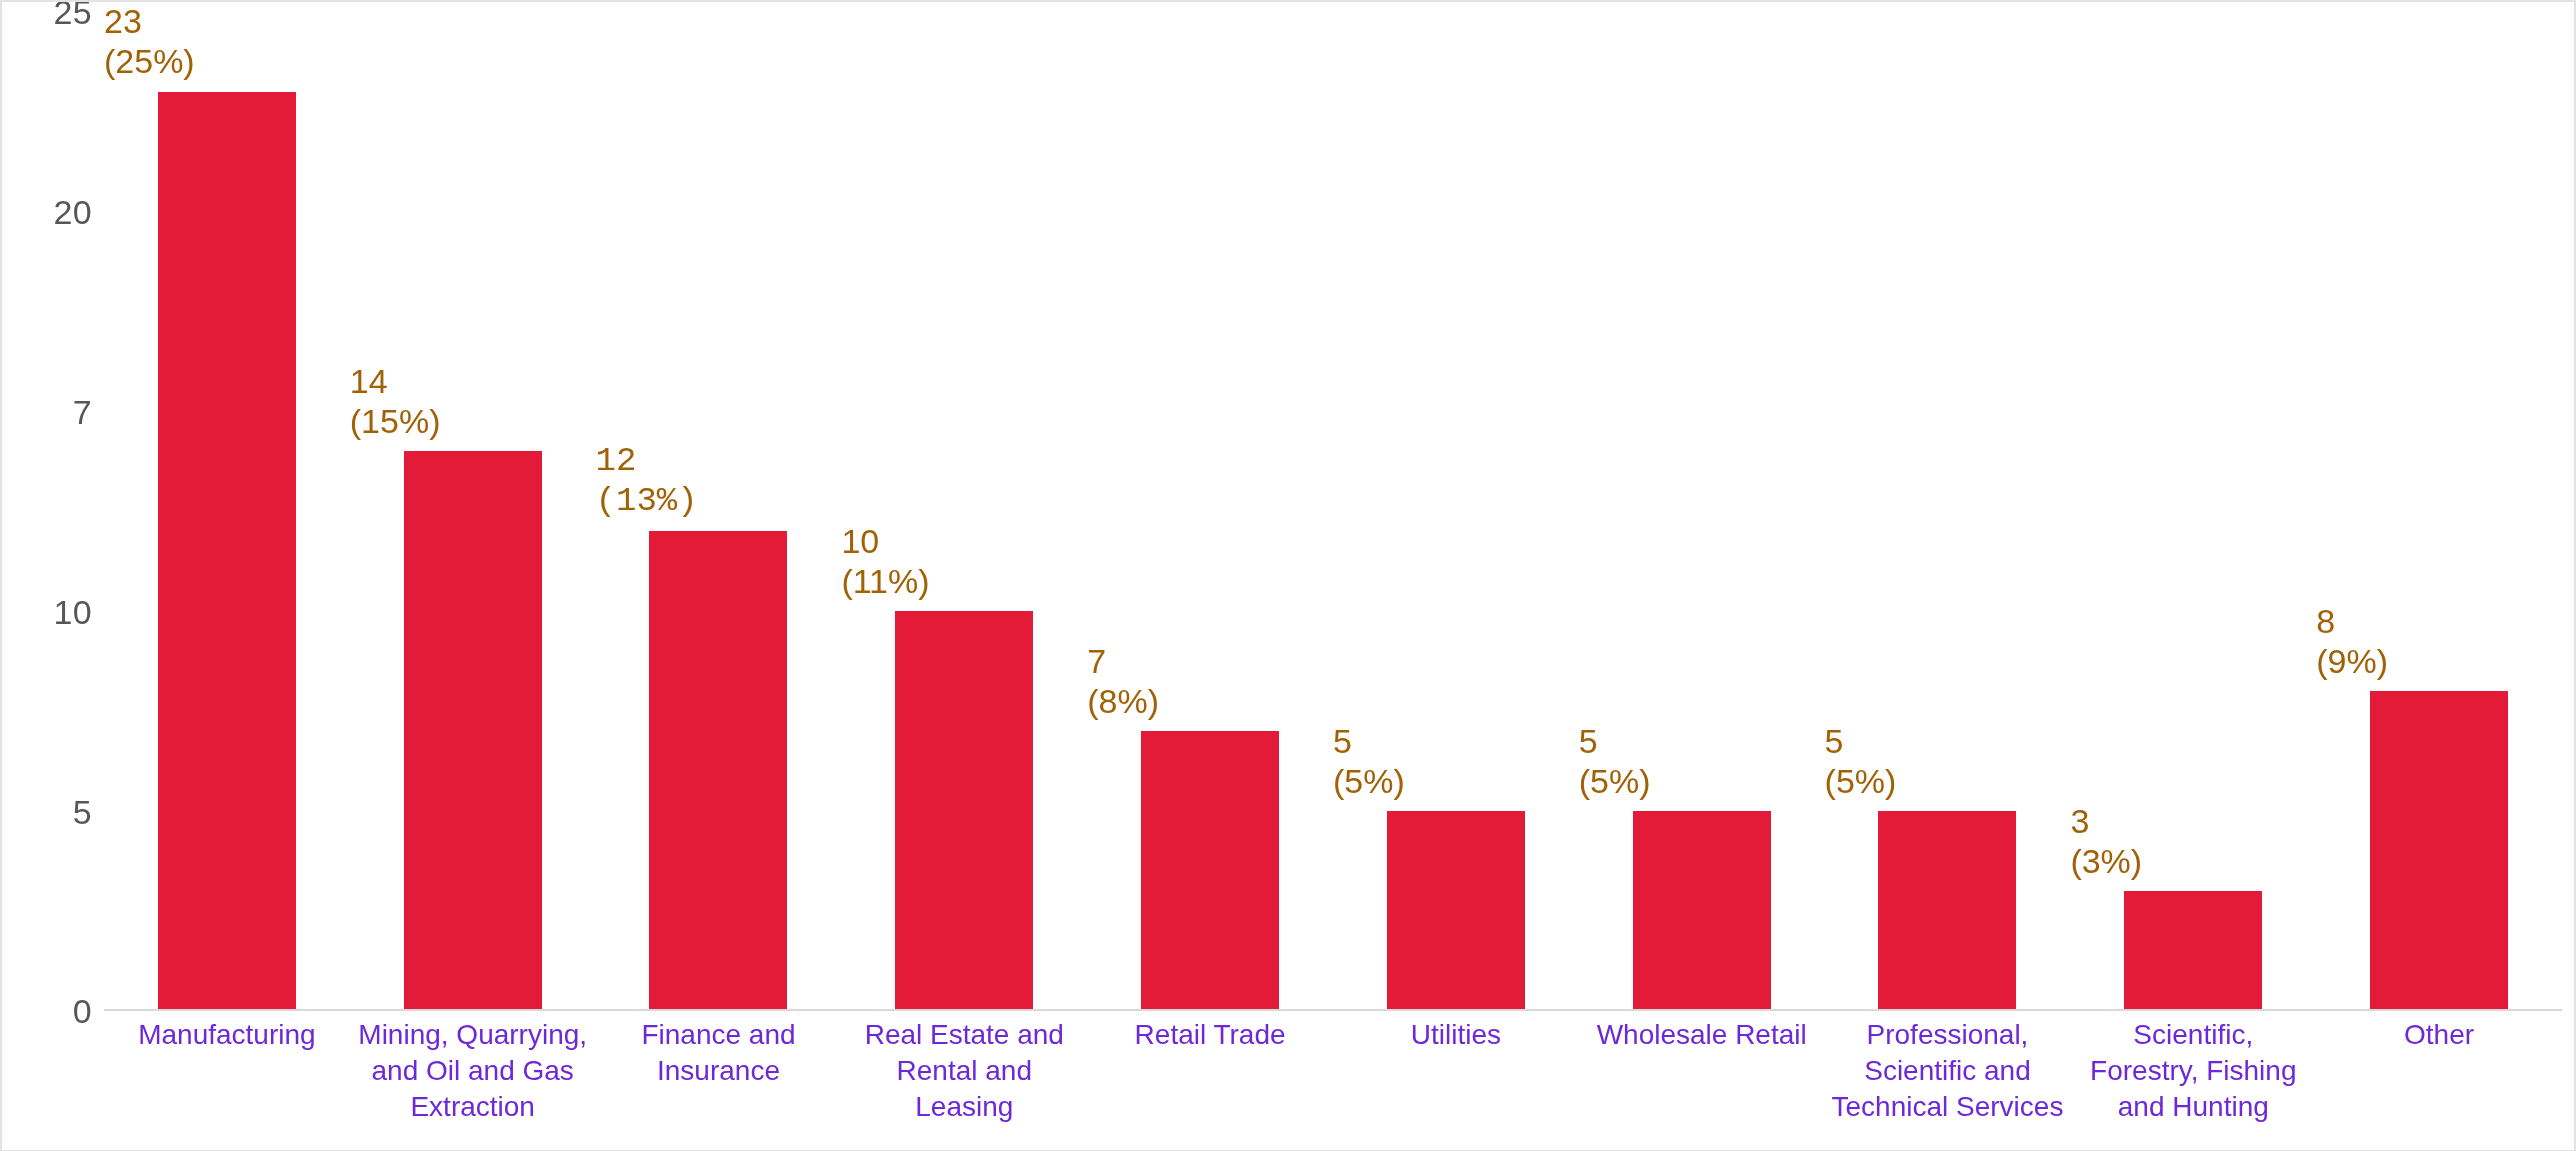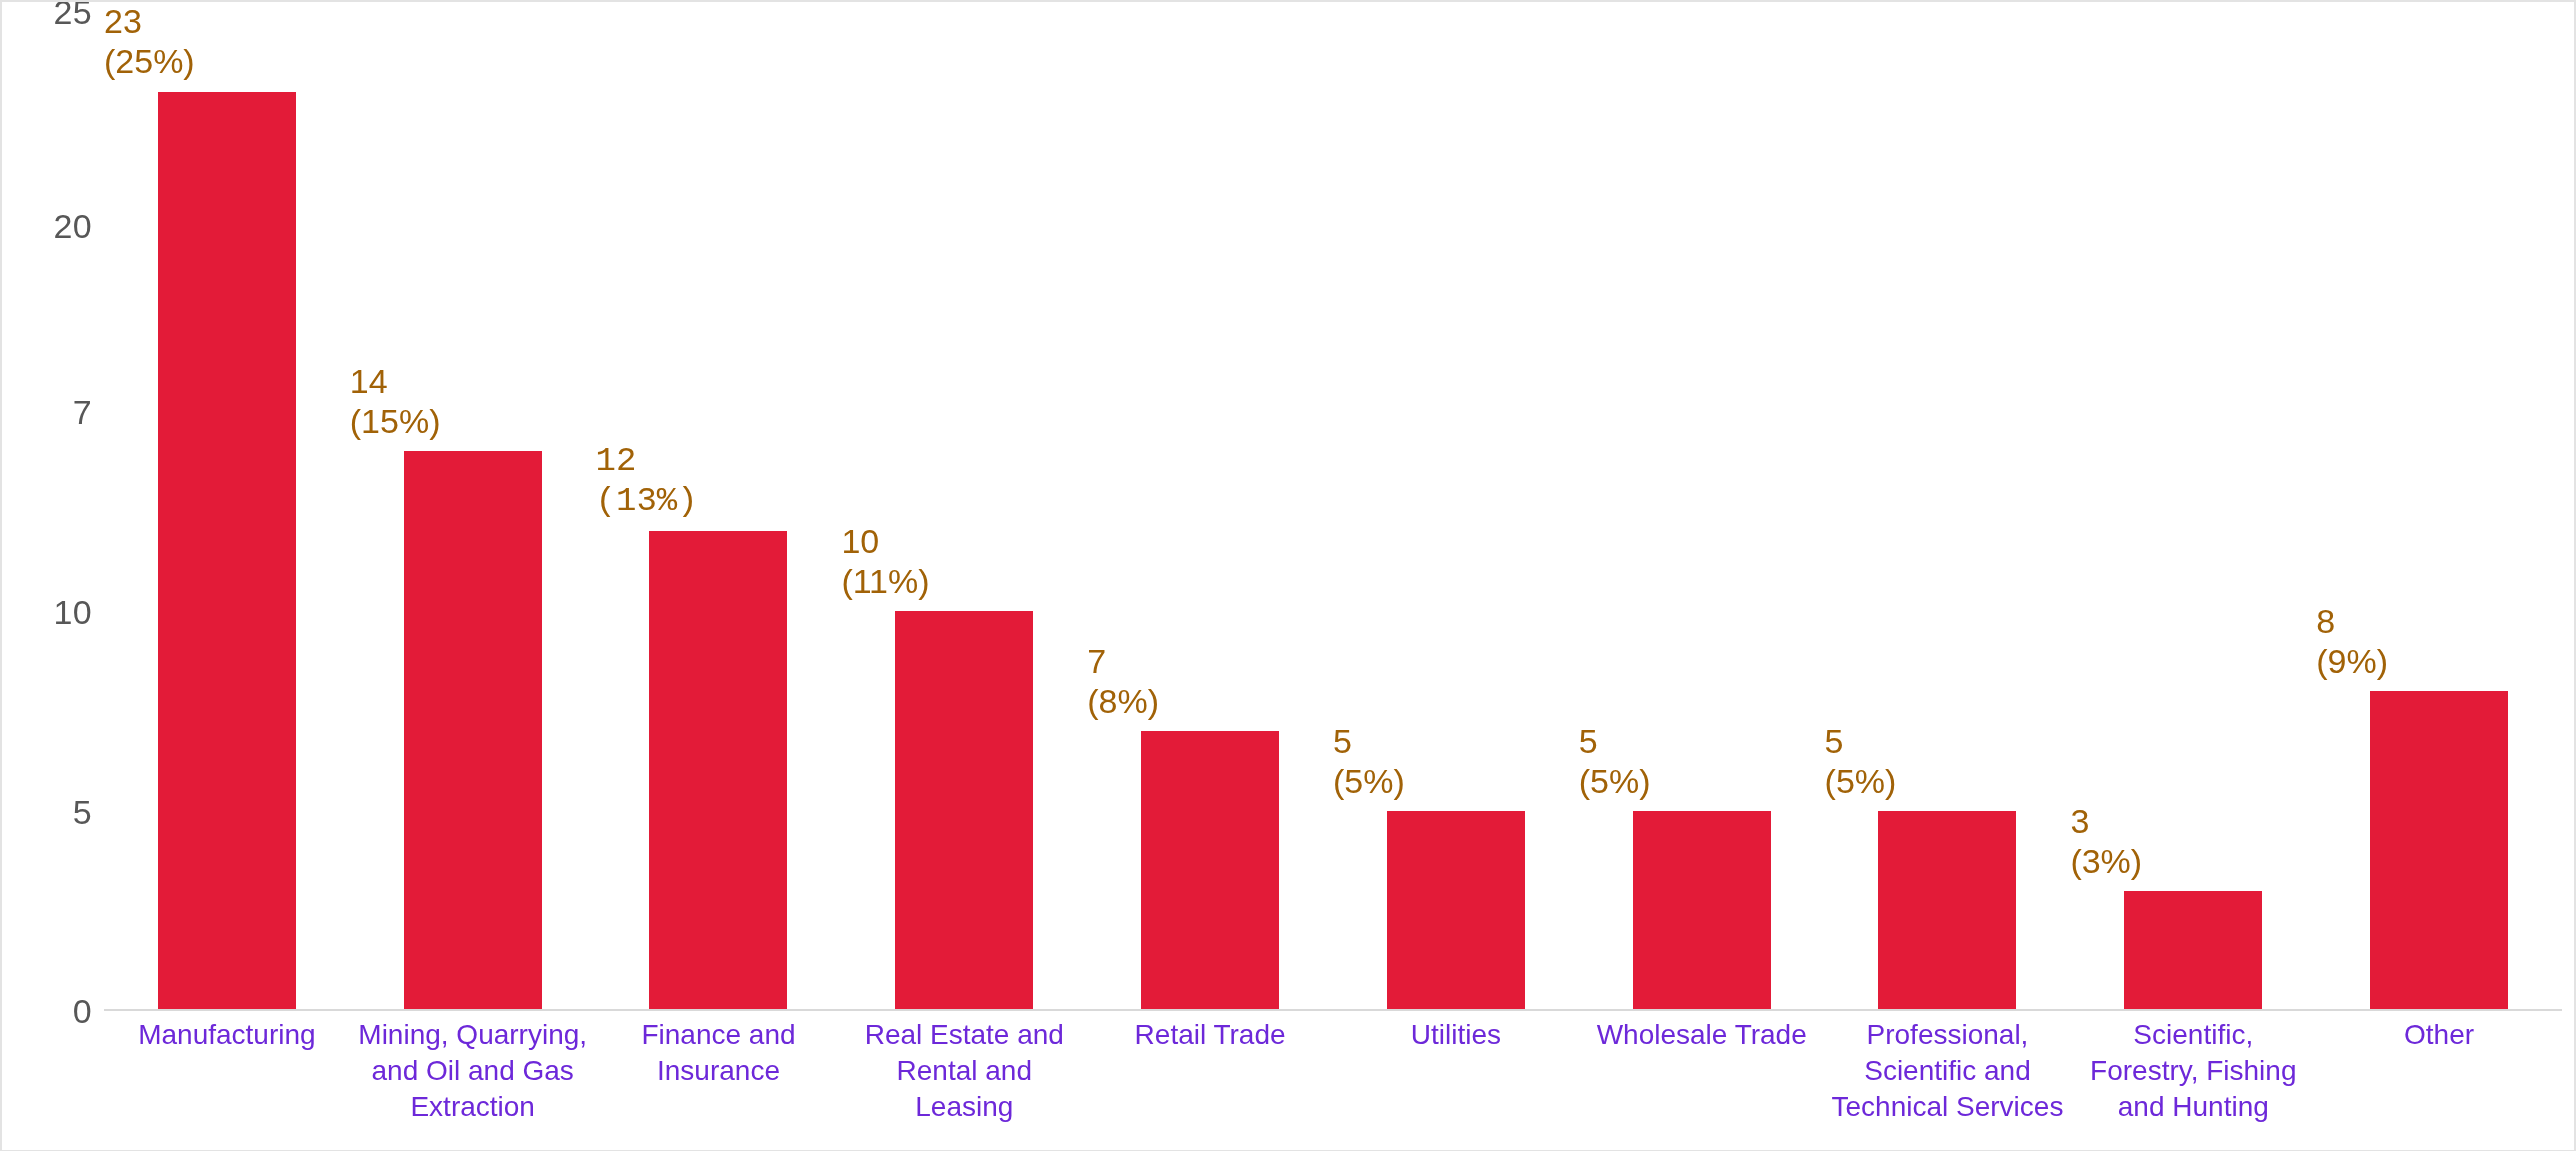--- a/index.html
+++ b/index.html
@@ -114,21 +114,21 @@
 </head>
 <body>
 
 <div id="chart-frame">
 
   <div class="y-axis">
       <div class="y-tick" style="top: 1009px;">0</div>
       <div class="y-tick" style="top: 810px;">5</div>
       <div class="y-tick" style="top: 610px;">10</div>
       <div class="y-tick" style="top: 410px;">7</div>
-      <div class="y-tick" style="top: 224px;">20</div>
+      <div class="y-tick" style="top: 210px;">20</div>
       <div class="y-tick" style="top: 10.2px;">25</div>
     </div>
 
   <div class="plot">
     <div class="bars">
         <div class="bar-slot">
           <div class="bar-label" style="bottom: 930px;"><span>23</span><span class="pct">(25%)</span></div>
           <div class="bar-rect" style="height: 919px; background: rgb(227, 27, 56);"></div>
         </div>
         <div class="bar-slot">
@@ -188,21 +188,21 @@
         <div>Real Estate and</div>
         <div>Rental and Leasing</div>
       </div>
       <div class="x-cat">
         <div>Retail Trade</div>
       </div>
       <div class="x-cat">
         <div>Utilities</div>
       </div>
       <div class="x-cat">
-        <div>Wholesale Trade</div>
+        <div>Wholesale Retail</div>
       </div>
       <div class="x-cat">
         <div>Professional,</div>
         <div>Scientific and</div>
         <div>Technical Services</div>
       </div>
       <div class="x-cat">
         <div>Scientific,</div>
         <div>Forestry, Fishing</div>
         <div>and Hunting</div>

